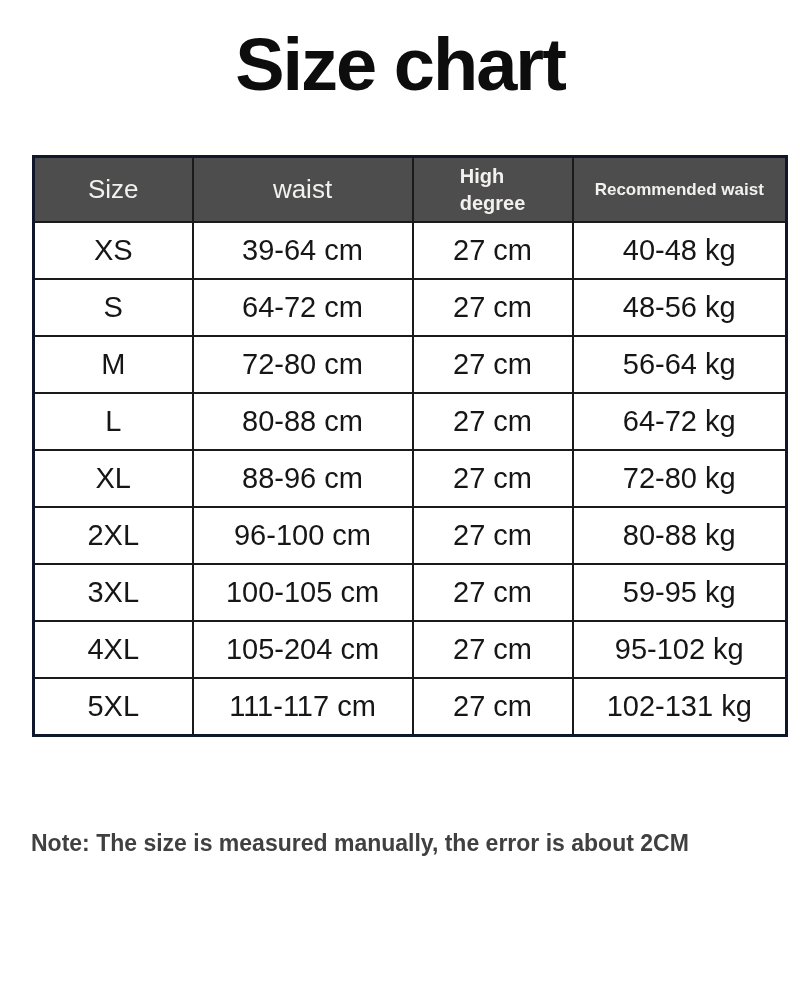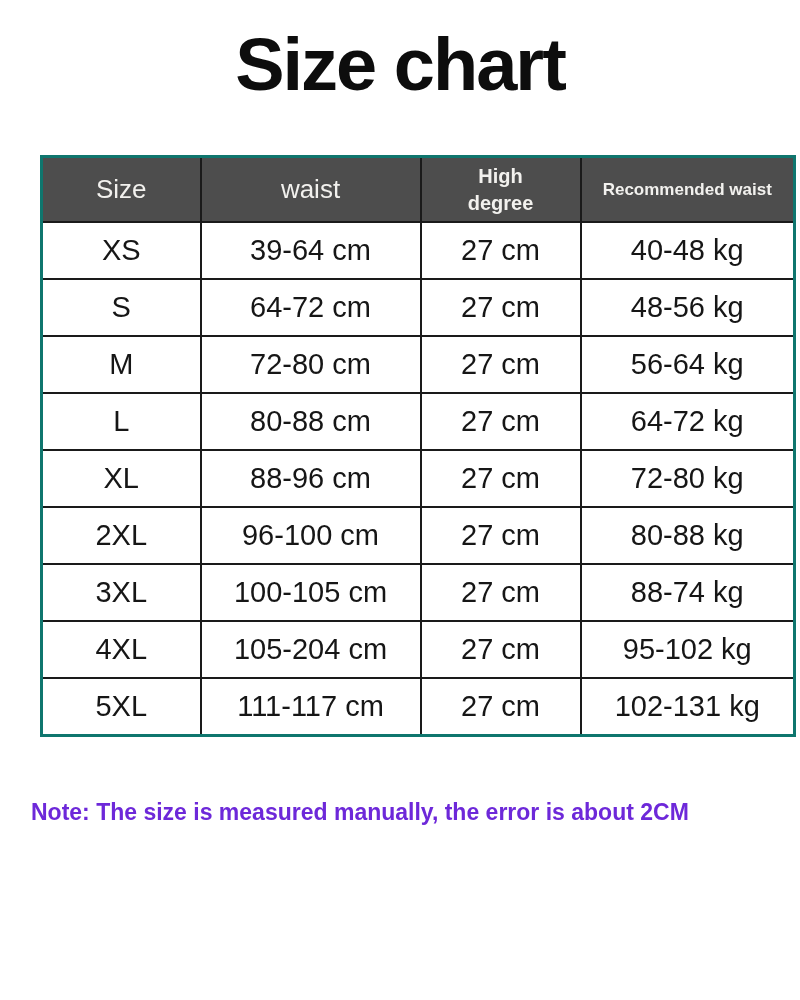--- a/index.html
+++ b/index.html
@@ -24,25 +24,25 @@
     text-align: center;
     font-size: 74px;
     line-height: 1.05;
     font-weight: 800;
     letter-spacing: -2px;
     color: #0d0d0d;
   }
   table.size-table {
     position: absolute;
     top: 155px;
-    left: 40px;
+    left: 32px;
     width: 753px;
     border-collapse: collapse;
     table-layout: fixed;
-    border: 3px solid #0f766e;
+    border: 3px solid #0f172a;
   }
   .size-table th,
   .size-table td {
     border: 2px solid #1a1a1a;
     text-align: center;
     vertical-align: middle;
     padding: 0;
   }
   .size-table thead th {
     background: #4d4d4d;
@@ -52,42 +52,42 @@
   th.h-size, th.h-waist {
     font-size: 26px;
     font-weight: 500;
   }
   th.h-height {
     font-size: 20px;
     font-weight: 700;
   }
   th.h-height .wrap {
     display: inline-block;
-    text-align: center;
+    text-align: left;
     white-space: pre-line;
     line-height: 1.35;
   }
   th.h-weight {
     font-size: 17px;
     font-weight: 700;
   }
   .size-table tbody td {
     height: 55px;
     font-size: 29px;
     color: #161616;
     background: #ffffff;
   }
   .note {
     position: absolute;
-    top: 799px;
+    top: 830px;
     left: 31px;
     margin: 0;
     font-size: 23px;
     font-weight: 700;
-    color: #6d28d9;
+    color: #404040;
   }
   col.c0 { width: 159px; }
   col.c1 { width: 220px; }
   col.c2 { width: 160px; }
   col.c3 { width: 214px; }
 </style>
 </head>
 <body>
 
 <div class="page">
@@ -144,21 +144,21 @@
       <tr>
         <td>2XL</td>
         <td>96-100 cm</td>
         <td>27 cm</td>
         <td>80-88 kg</td>
       </tr>
       <tr>
         <td>3XL</td>
         <td>100-105 cm</td>
         <td>27 cm</td>
-        <td>88-74 kg</td>
+        <td>59-95 kg</td>
       </tr>
       <tr>
         <td>4XL</td>
         <td>105-204 cm</td>
         <td>27 cm</td>
         <td>95-102 kg</td>
       </tr>
       <tr>
         <td>5XL</td>
         <td>111-117 cm</td>

